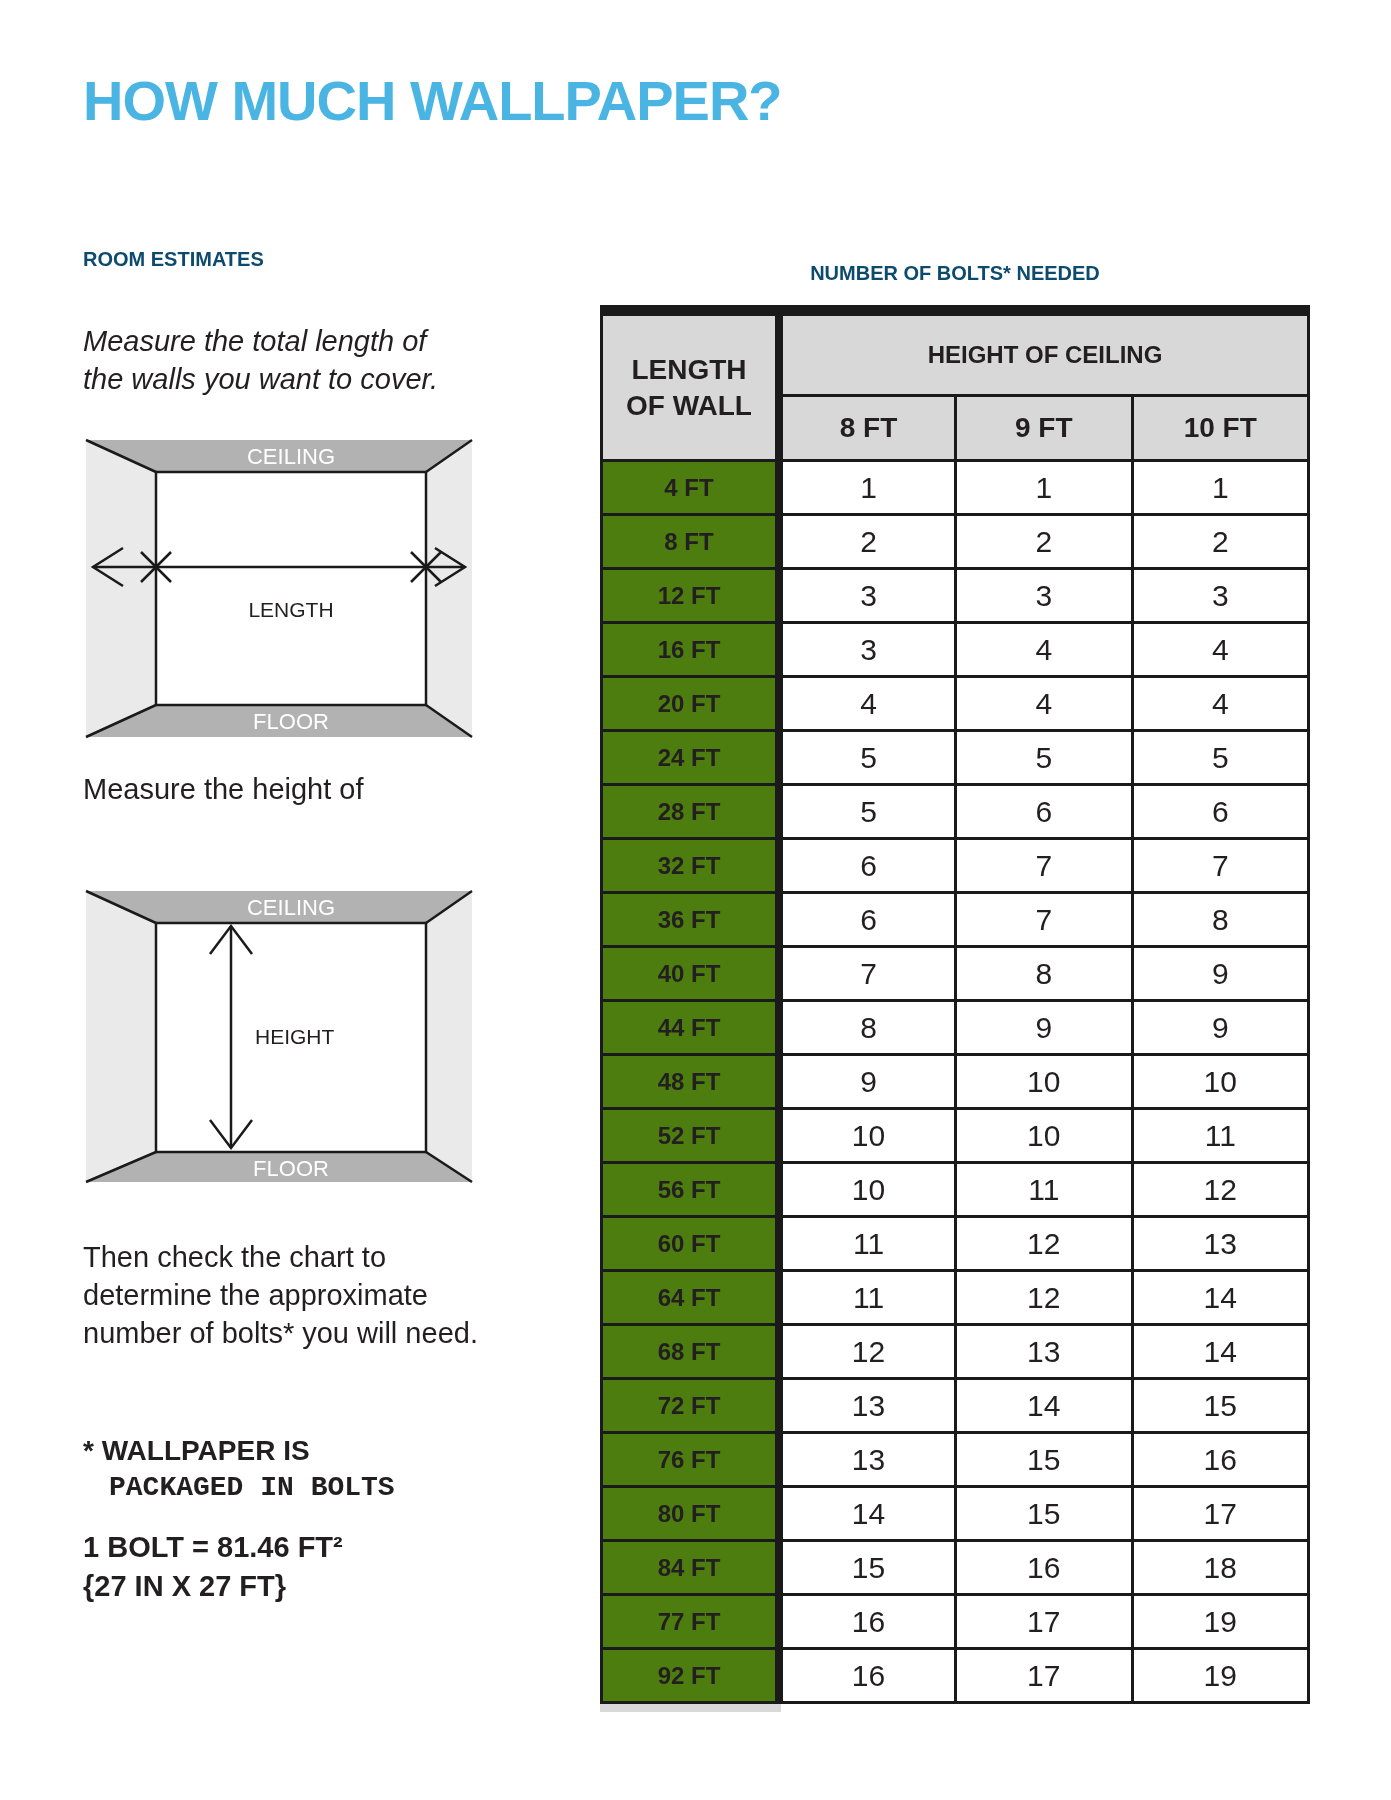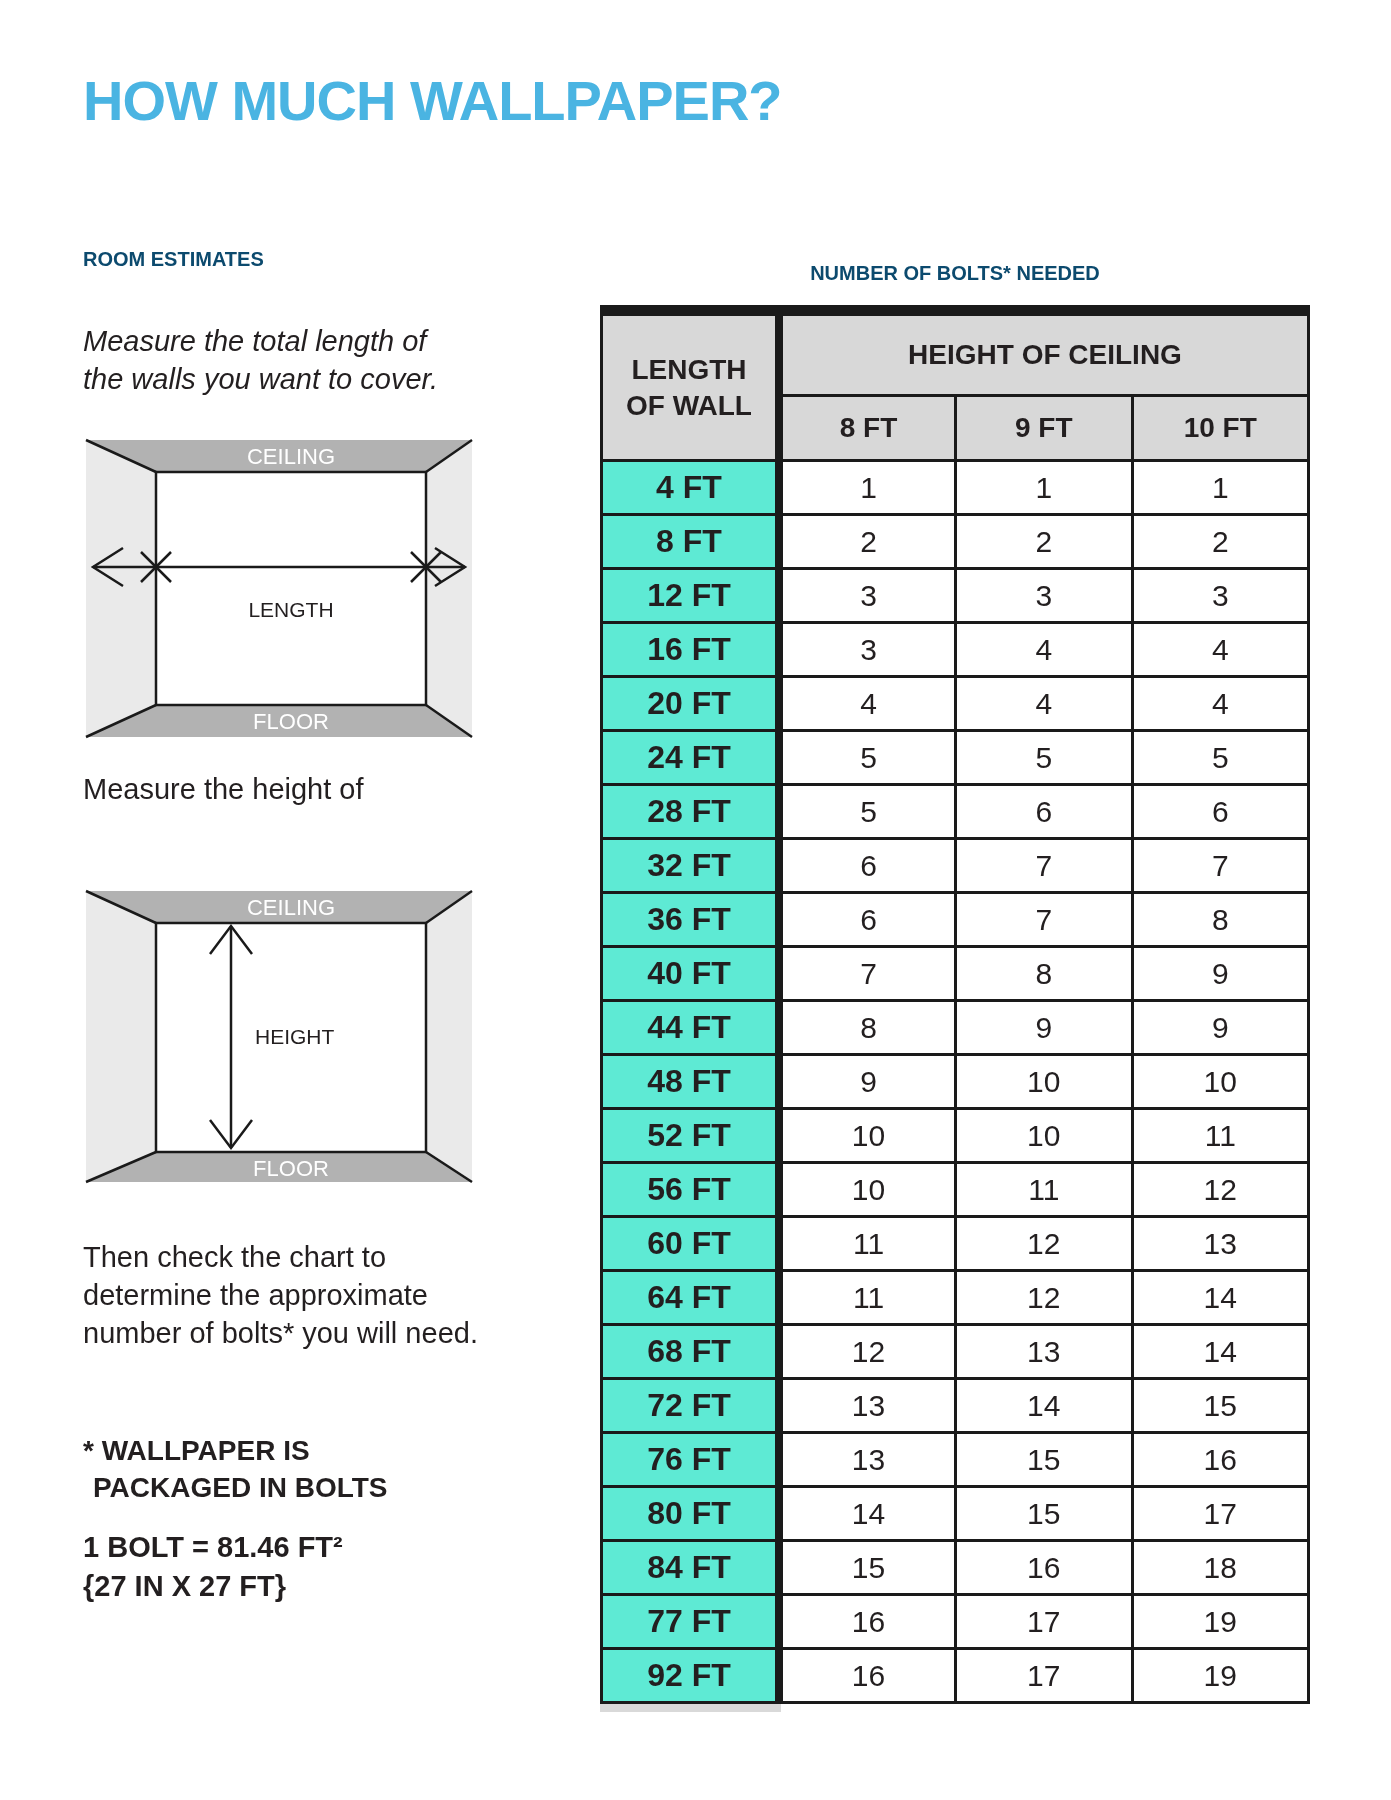--- a/index.html
+++ b/index.html
@@ -11,44 +11,44 @@
   .page-title{
     left:83px;top:68px;font-size:56px;font-weight:bold;letter-spacing:-1px;
     color:#4ab4e2;white-space:nowrap;
   }
   .section-heading{
     font-size:20px;font-weight:bold;color:#0c4a6e;white-space:nowrap;
   }
   .body-text{font-size:29px;line-height:38px;color:#231f20;}
   .left-col-x{left:83px;}
   .footnote{font-size:28px;font-weight:bold;line-height:37px;}
-  .footnote .indent{margin-left:10px;}
+  .footnote .indent{margin-left:26px;font-family:Liberation Mono, monospace;}
   .bolt-eq{font-size:29px;font-weight:bold;line-height:39px;}
 
   .table-heading{
     left:600px;top:262px;width:710px;text-align:center;
   }
   .table-wrap{left:600px;top:305px;width:710px;}
   table.bolt-table{
     border-collapse:collapse;table-layout:fixed;width:710px;
     border-top:11px solid #1a1a1a;
   }
   table.bolt-table th,table.bolt-table td{
     border:3px solid #1a1a1a;text-align:center;vertical-align:middle;
     padding:0;color:#231f20;
   }
   .corner-cell{
     width:172px;background:#d8d8d8;border-right:8px solid #1a1a1a !important;
     font-size:28px;font-weight:bold;line-height:36px;
   }
-  .group-header{background:#d8d8d8;height:78px;font-size:28px;font-weight:bold;}
+  .group-header{background:#d8d8d8;height:78px;font-size:24px;font-weight:bold;}
   .subheader th{background:#d8d8d8;height:62px;font-size:28px;font-weight:bold;}
   tbody.bolt-body th{
-    background:#5eead4;border-right:8px solid #1a1a1a !important;
-    font-size:32px;font-weight:bold;
+    background:#4d7c0f;border-right:8px solid #1a1a1a !important;
+    font-size:24px;font-weight:bold;
   }
   tbody.bolt-body tr{height:54px;}
   tbody.bolt-body td{font-size:30px;font-weight:normal;background:#ffffff;}
   .table-shadow{width:181px;height:8px;background:#d9d9d9;margin-top:0px;}
   svg text{font-family:"Liberation Sans",sans-serif;}
 </style>
 </head>
 <body>
 
 <div class="page">

